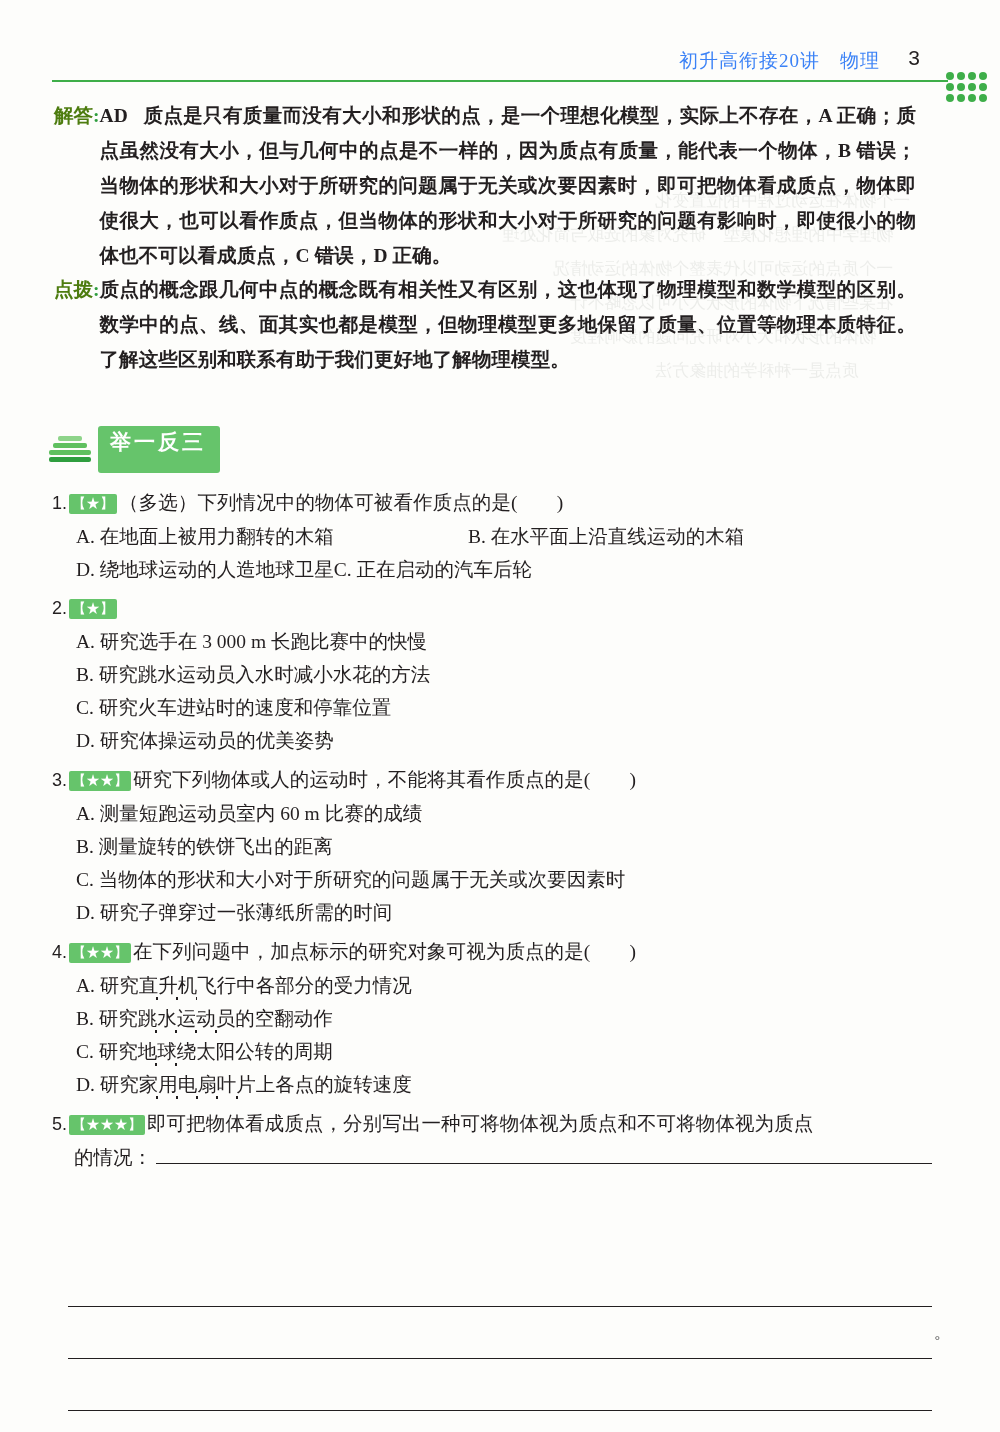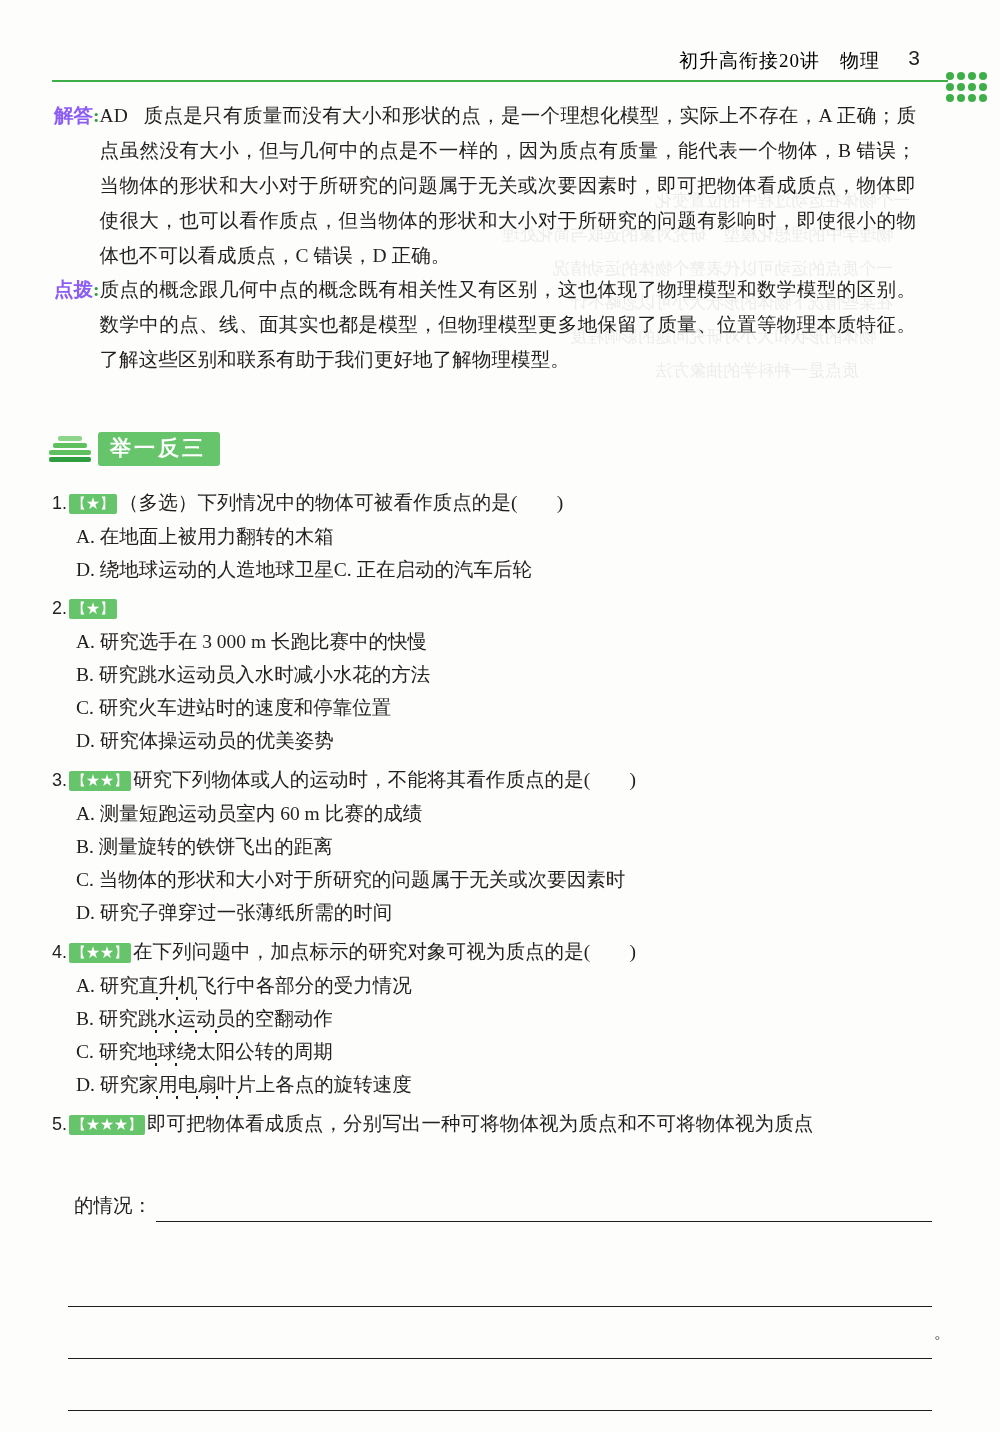--- a/index.html
+++ b/index.html
@@ -53,21 +53,21 @@
     right: 52px;
     top: 42px;
     border-bottom: 2px solid #3eae49;
   }
   .header-title {
     position: absolute;
     right: 120px;
     top: 10px;
     font-size: 19px;
     letter-spacing: 1px;
-    color: #000000;
+    color: #3b82f6;
     white-space: nowrap;
   }
   .header-page {
     position: absolute;
     right: 80px;
     top: 8px;
     font-size: 21px;
     font-family: "Liberation Sans", sans-serif;
     color: #231f20;
   }
@@ -98,33 +98,34 @@
     width: 862px;
   }
   .ans-row {
     display: flex;
     align-items: flex-start;
     font-size: 19.5px;
     line-height: 35px;
   }
   .ans-label {
     flex: 0 0 auto;
-    color: #8b5cf6;
+    color: #4d7c0f;
     font-weight: bold;
     letter-spacing: 0px;
     white-space: nowrap;
   }
   .ans-colon {
     color: #2f9e3f;
     font-weight: bold;
   }
   .ans-text {
     flex: 1 1 auto;
     text-align: justify;
     letter-spacing: 0.1px;
+    font-weight: bold;
   }
   .tip-block {
     position: absolute;
     left: 54px;
     top: 272px;
     width: 862px;
   }
 
   
   .section-banner {
@@ -152,21 +153,21 @@
   .banner-stack i:nth-child(1) { top: 2px;  left: 10px; width: 24px; background:#8ed48a;}
   .banner-stack i:nth-child(2) { top: 9px;  left: 5px;  width: 34px; }
   .banner-stack i:nth-child(3) { top: 16px; left: 1px;  width: 42px; }
   .banner-stack i:nth-child(4) { top: 23px; left: 1px;  width: 42px; background:#2f9e3f;}
   .banner-label {
     background: #66c46b;
     color: #ffffff;
     font-size: 21px;
     font-weight: bold;
     letter-spacing: 3px;
-    padding: 3px 14px 5px 12px;
+    padding: 3px 14px 18px 12px;
     border-radius: 3px;
     line-height: 26px;
     font-family: "Liberation Serif", serif;
   }
 
   
   .questions {
     position: absolute;
     left: 52px;
     top: 486px;
@@ -228,23 +229,22 @@
     height: 3px;
     background-image: radial-gradient(circle, #231f20 1.2px, transparent 1.3px);
     background-size: 20px 3px;
     background-repeat: repeat-x;
     background-position: 8px 0;
   }
   .q5-tail {
     font-size: 19.5px;
     line-height: 33px;
     display: flex;
-    align-items: flex-end;
+    align-items: flex-start;
     padding-left: 22px;
-    margin-top: 48px;
   }
   .q5-tail .fill-line {
     flex: 1 1 auto;
     border-bottom: 1.4px solid #231f20;
     height: 22px;
     margin-left: 4px;
   }
   .write-lines {
     position: absolute;
     left: 68px;
@@ -326,20 +326,21 @@
   <div class="questions">
 
     <div class="q">
       <div class="q-stem">
         <span class="q-num">1.</span>
         <span class="stars">【★】</span>
         <span class="q-text">（多选）下列情况中的物体可被看作质点的是(　　)</span>
       </div>
       <div class="opt-row">
         <span class="opt opt-a">A. 在地面上被用力翻转的木箱</span>
+        <span class="opt">B. 在水平面上沿直线运动的木箱</span>
       </div>
       <div class="opt-row">
         <span class="opt">D. 绕地球运动的人造地球卫星</span>
         <span class="opt opt-a">C. 正在启动的汽车后轮</span>
       </div>
     </div>
 
     <div class="q">
       <div class="q-stem">
         <span class="q-num">2.</span>

